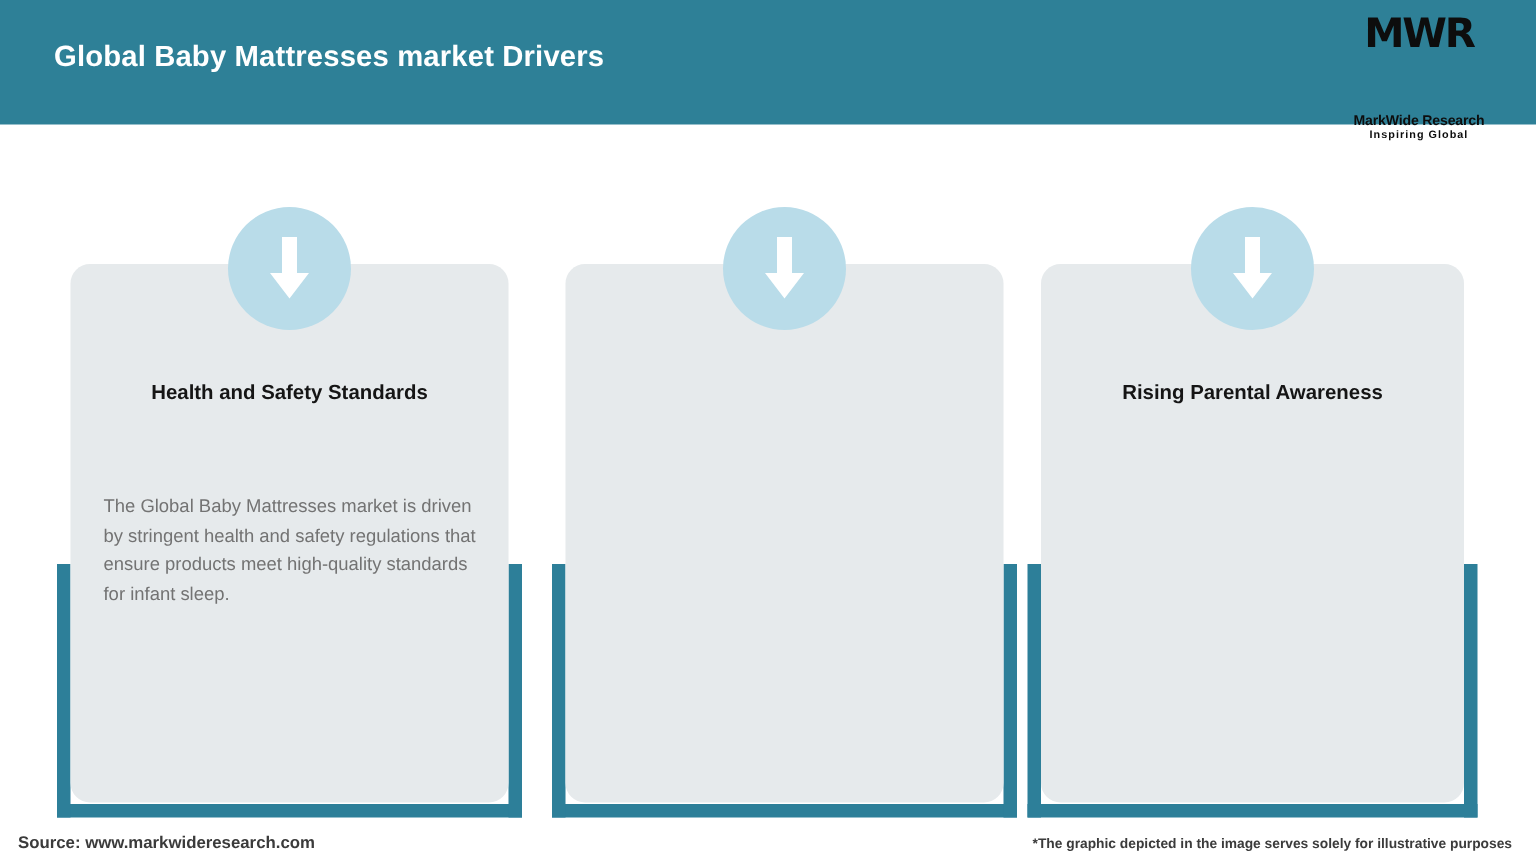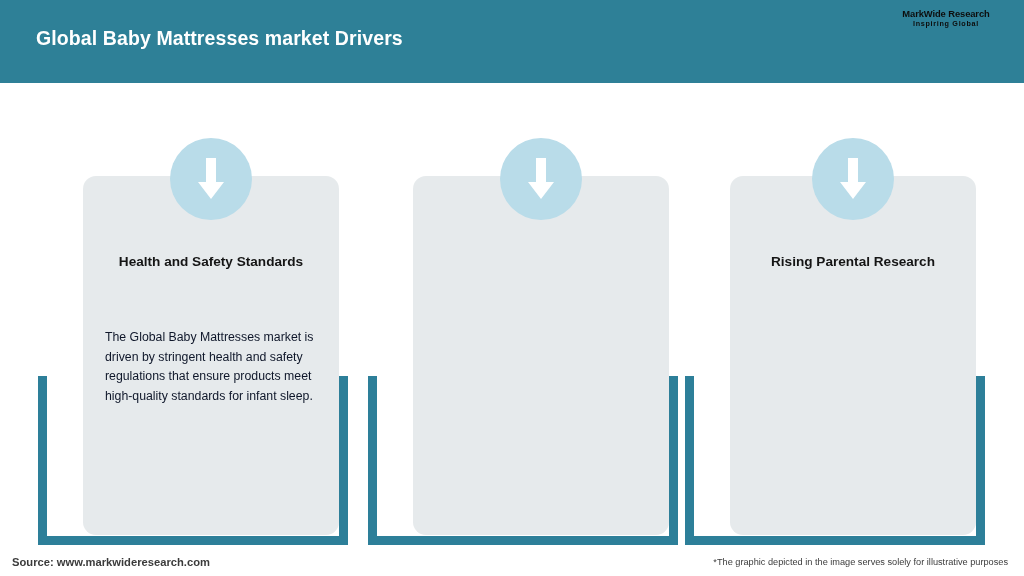--- a/index.html
+++ b/index.html
@@ -54,20 +54,21 @@
     font-family: "DejaVu Sans", sans-serif;
   }
   .logo-name {
     display: block;
     font-size: 9.4px;
     font-weight: bold;
     color: #0d0d0d;
     letter-spacing: -0.1px;
     line-height: 11px;
     white-space: nowrap;
+    margin-top: 36px;
   }
   .logo-tag {
     display: block;
     font-size: 7.2px;
     font-weight: bold;
     color: #0d0d0d;
     letter-spacing: 0.7px;
     line-height: 9px;
     white-space: nowrap;
   }
@@ -94,21 +95,20 @@
   }
 
   .card {
     position: absolute;
     top: 176px;
     left: 9px;
     right: 9px;
     height: 359px;
     background: #E6EAEC;
     border-radius: 13px;
-    margin-left: 36px;
   }
 
   .icon-circle {
     position: absolute;
     top: -38px;
     left: 50%;
     transform: translateX(-50%);
     width: 82px;
     height: 82px;
     border-radius: 50%;
@@ -126,53 +126,54 @@
     font-weight: bold;
     color: #151515;
     line-height: 17px;
   }
   .card-body {
     position: absolute;
     top: 152px;
     left: 22px;
     right: 16px;
     font-size: 12.3px;
-    color: #0f172a;
+    color: #737373;
     line-height: 19.6px;
     text-align: left;
   }
 
   
   .source {
     position: absolute;
     left: 12px;
     top: 556px;
     width: 1024px;
     font-size: 11.2px;
     font-weight: bold;
     color: #3b3b3b;
   }
   .disclaimer {
     position: absolute;
     right: 16px;
     top: 557px;
     font-size: 9.2px;
-    font-weight: normal;
+    font-weight: bold;
     color: #3b3b3b;
     white-space: nowrap;
   }
 </style>
 </head>
 <body>
 
 <div class="slide">
 
   <div class="header">
     <div class="header-title">Global Baby Mattresses market Drivers</div>
     <div class="logo">
+      <span class="logo-mark">MWR</span>
       <span class="logo-name">MarkWide Research</span>
       <span class="logo-tag">Inspiring Global</span>
     </div>
   </div>
 
   <div class="cards">
 
     <div class="card-group g1">
       <div class="frame"></div>
       <div class="card">
@@ -198,21 +199,21 @@
     </div>
 
     <div class="card-group g3">
       <div class="frame"></div>
       <div class="card">
         <div class="icon-circle">
           <svg class="arrow-svg" width="34" height="46" viewBox="0 0 34 46" aria-hidden="true">
             <path d="M12 2 h10 v24 h8 L17 43 L4 26 h8 z" fill="#FFFFFF"></path>
           </svg>
         </div>
-        <div class="card-title">Rising Parental Research</div>
+        <div class="card-title">Rising Parental Awareness</div>
       </div>
     </div>
 
   </div>
 
   <div class="source">Source: www.markwideresearch.com</div>
   <div class="disclaimer">*The graphic depicted in the image serves solely for illustrative purposes</div>
 
 </div>
 

